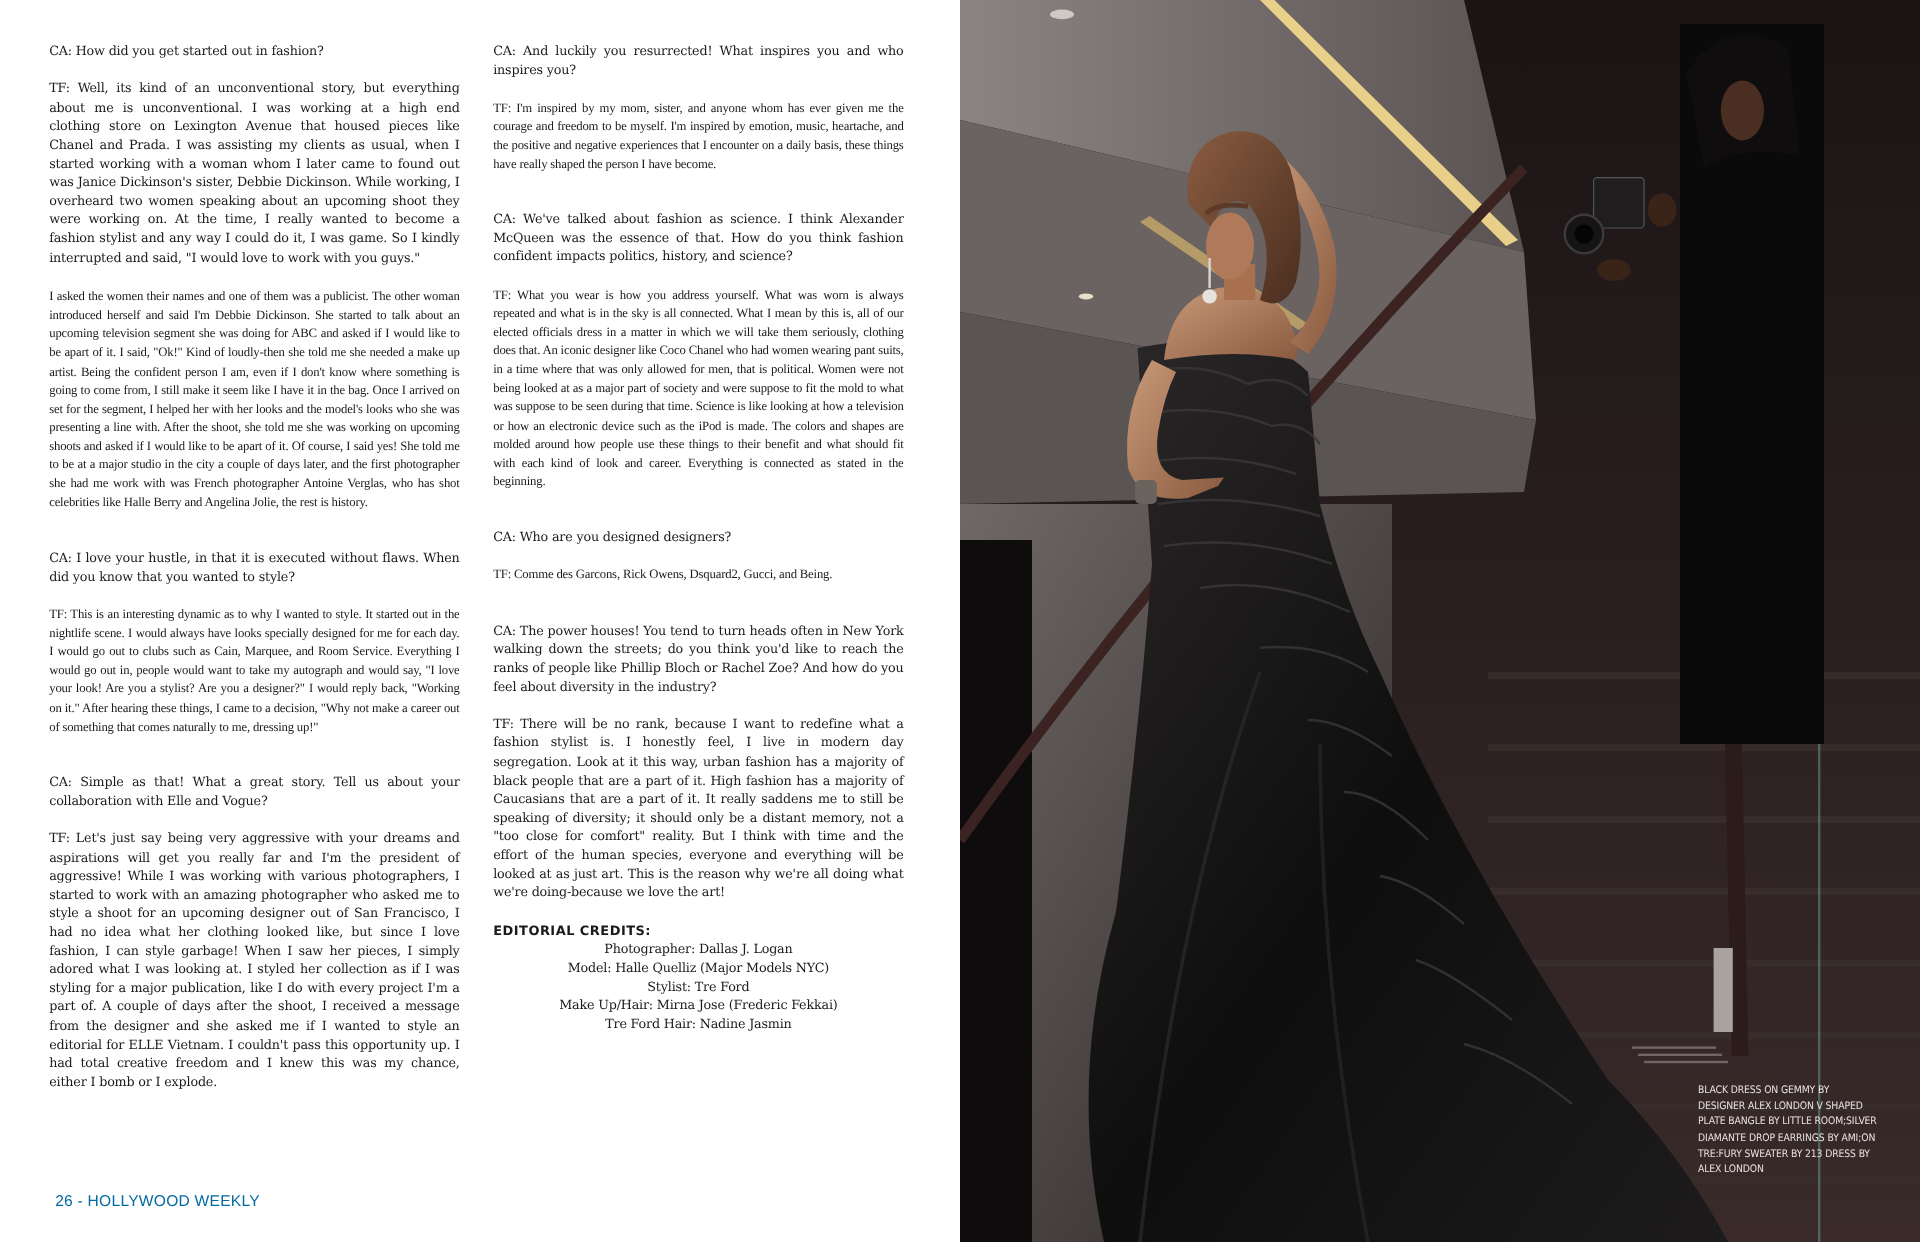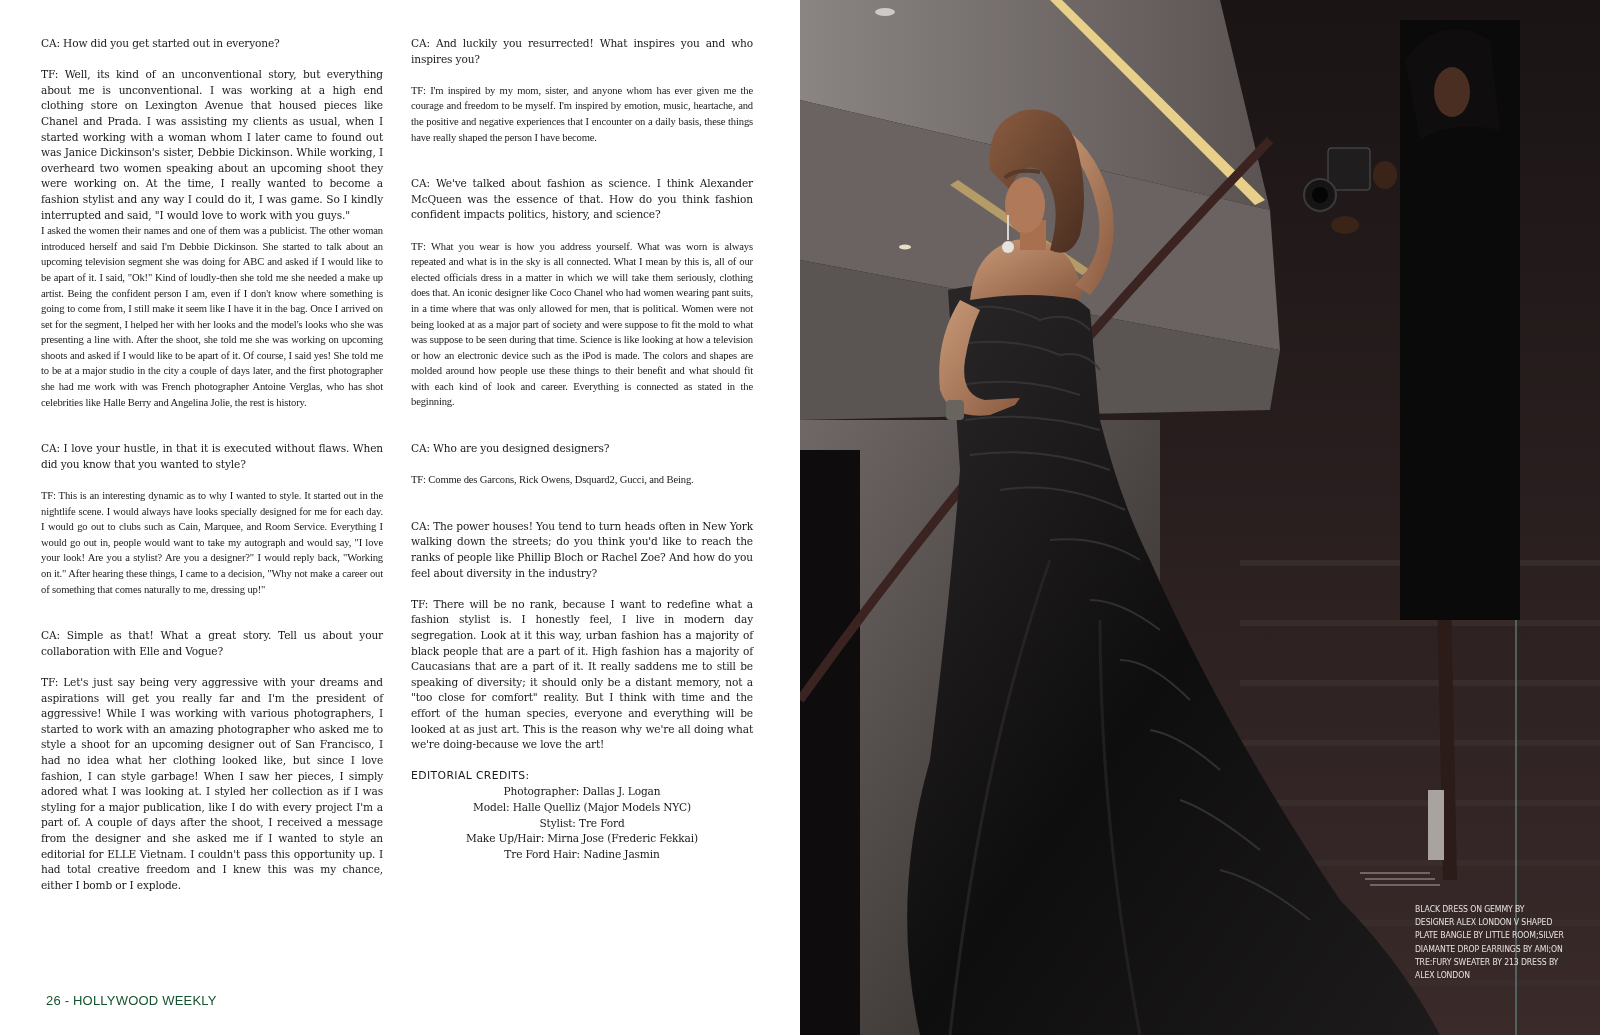--- a/index.html
+++ b/index.html
@@ -4,37 +4,37 @@
   <style>
     * { margin: 0; padding: 0; box-sizing: border-box; }
     html, body { width: 1600px; height: 1035px; background: #ffffff; overflow: hidden; }
     body { position: relative; font-family: "DejaVu Serif", "Liberation Serif", serif; color: #1a1a1a; }
 
     .page-left { position: absolute; left: 0; top: 0; width: 800px; height: 1035px; background: #ffffff; }
     .column { position: absolute; top: 36px; width: 342px; font-size: 10.6px; line-height: 15.6px; text-align: justify; letter-spacing: -0.15px; }
     .col-1 { left: 41px; }
     .col-2 { left: 411px; }
     .para { margin-bottom: 15.6px; }
-    .para.tight { margin-bottom: 0; }
+    .para.tight { margin-bottom: 17px; }
     .para.gap-lg { margin-bottom: 31px; font-family: Liberation Serif, serif; }
-    .credits-heading { font-family: "DejaVu Sans", "Liberation Sans", sans-serif; font-weight: normal; font-size: 10.8px; letter-spacing: 0.4px; line-height: 16px; margin-top: 2px; }
+    .credits-heading { font-family: "DejaVu Sans", "Liberation Sans", sans-serif; font-weight: bold; font-size: 10.8px; letter-spacing: 0.4px; line-height: 16px; margin-top: 2px; }
     .credit-line { text-align: center; line-height: 15.6px; }
 
-    .folio { position: absolute; left: 46px; top: 993px; font-family: "Liberation Sans", "DejaVu Sans", sans-serif; font-size: 13px; letter-spacing: 0.2px; color: #14532d; }
+    .folio { position: absolute; left: 46px; top: 993px; font-family: "Liberation Sans", "DejaVu Sans", sans-serif; font-size: 13px; letter-spacing: 0.2px; color: #0369a1; }
 
     .page-right { position: absolute; left: 800px; top: 0; width: 836px; height: 1035px; overflow: hidden; background: #b91c1c; }
     .photo { position: absolute; inset: 0; }
     .caption { position: absolute; left: 615px; top: 903px; width: 150px; font-family: "DejaVu Sans Condensed", "DejaVu Sans", "Liberation Sans", sans-serif; font-size: 8.6px; line-height: 13.2px; color: #e6e2e0; text-transform: uppercase; letter-spacing: -0.1px; }
   </style>
 </head>
 <body>
 
 <div class="page-left">
   <div class="column col-1">
-    <p class="para">CA: How did you get started out in everyone?</p>
+    <p class="para">CA: How did you get started out in fashion?</p>
     <p class="para tight">TF: Well, its kind of an unconventional story, but everything about me is unconventional. I was working at a high end clothing store on Lexington Avenue that housed pieces like Chanel and Prada. I was assisting my clients as usual, when I started working with a woman whom I later came to found out was Janice Dickinson's sister, Debbie Dickinson. While working, I overheard two women speaking about an upcoming shoot they were working on. At the time, I really wanted to become a fashion stylist and any way I could do it, I was game. So I kindly interrupted and said, "I would love to work with you guys."</p>
     <p class="para gap-lg">I asked the women their names and one of them was a publicist. The other woman introduced herself and said I'm Debbie Dickinson. She started to talk about an upcoming television segment she was doing for ABC and asked if I would like to be apart of it. I said, "Ok!" Kind of loudly-then she told me she needed a make up artist. Being the confident person I am, even if I don't know where something is going to come from, I still make it seem like I have it in the bag. Once I arrived on set for the segment, I helped her with her looks and the model's looks who she was presenting a line with. After the shoot, she told me she was working on upcoming shoots and asked if I would like to be apart of it. Of course, I said yes! She told me to be at a major studio in the city a couple of days later, and the first photographer she had me work with was French photographer Antoine Verglas, who has shot celebrities like Halle Berry and Angelina Jolie, the rest is history.</p>
     <p class="para">CA: I love your hustle, in that it is executed without flaws. When did you know that you wanted to style?</p>
     <p class="para gap-lg">TF: This is an interesting dynamic as to why I wanted to style. It started out in the nightlife scene. I would always have looks specially designed for me for each day. I would go out to clubs such as Cain, Marquee, and Room Service. Everything I would go out in, people would want to take my autograph and would say, "I love your look! Are you a stylist? Are you a designer?" I would reply back, "Working on it." After hearing these things, I came to a decision, "Why not make a career out of something that comes naturally to me, dressing up!"</p>
     <p class="para">CA: Simple as that! What a great story. Tell us about your collaboration with Elle and Vogue?</p>
     <p class="para">TF: Let's just say being very aggressive with your dreams and aspirations will get you really far and I'm the president of aggressive! While I was working with various photographers, I started to work with an amazing photographer who asked me to style a shoot for an upcoming designer out of San Francisco, I had no idea what her clothing looked like, but since I love fashion, I can style garbage! When I saw her pieces, I simply adored what I was looking at. I styled her collection as if I was styling for a major publication, like I do with every project I'm a part of. A couple of days after the shoot, I received a message from the designer and she asked me if I wanted to style an editorial for ELLE Vietnam. I couldn't pass this opportunity up. I had total creative freedom and I knew this was my chance, either I bomb or I explode.</p>
   </div>
 
   <div class="column col-2">
     <p class="para">CA: And luckily you resurrected! What inspires you and who inspires you?</p>

